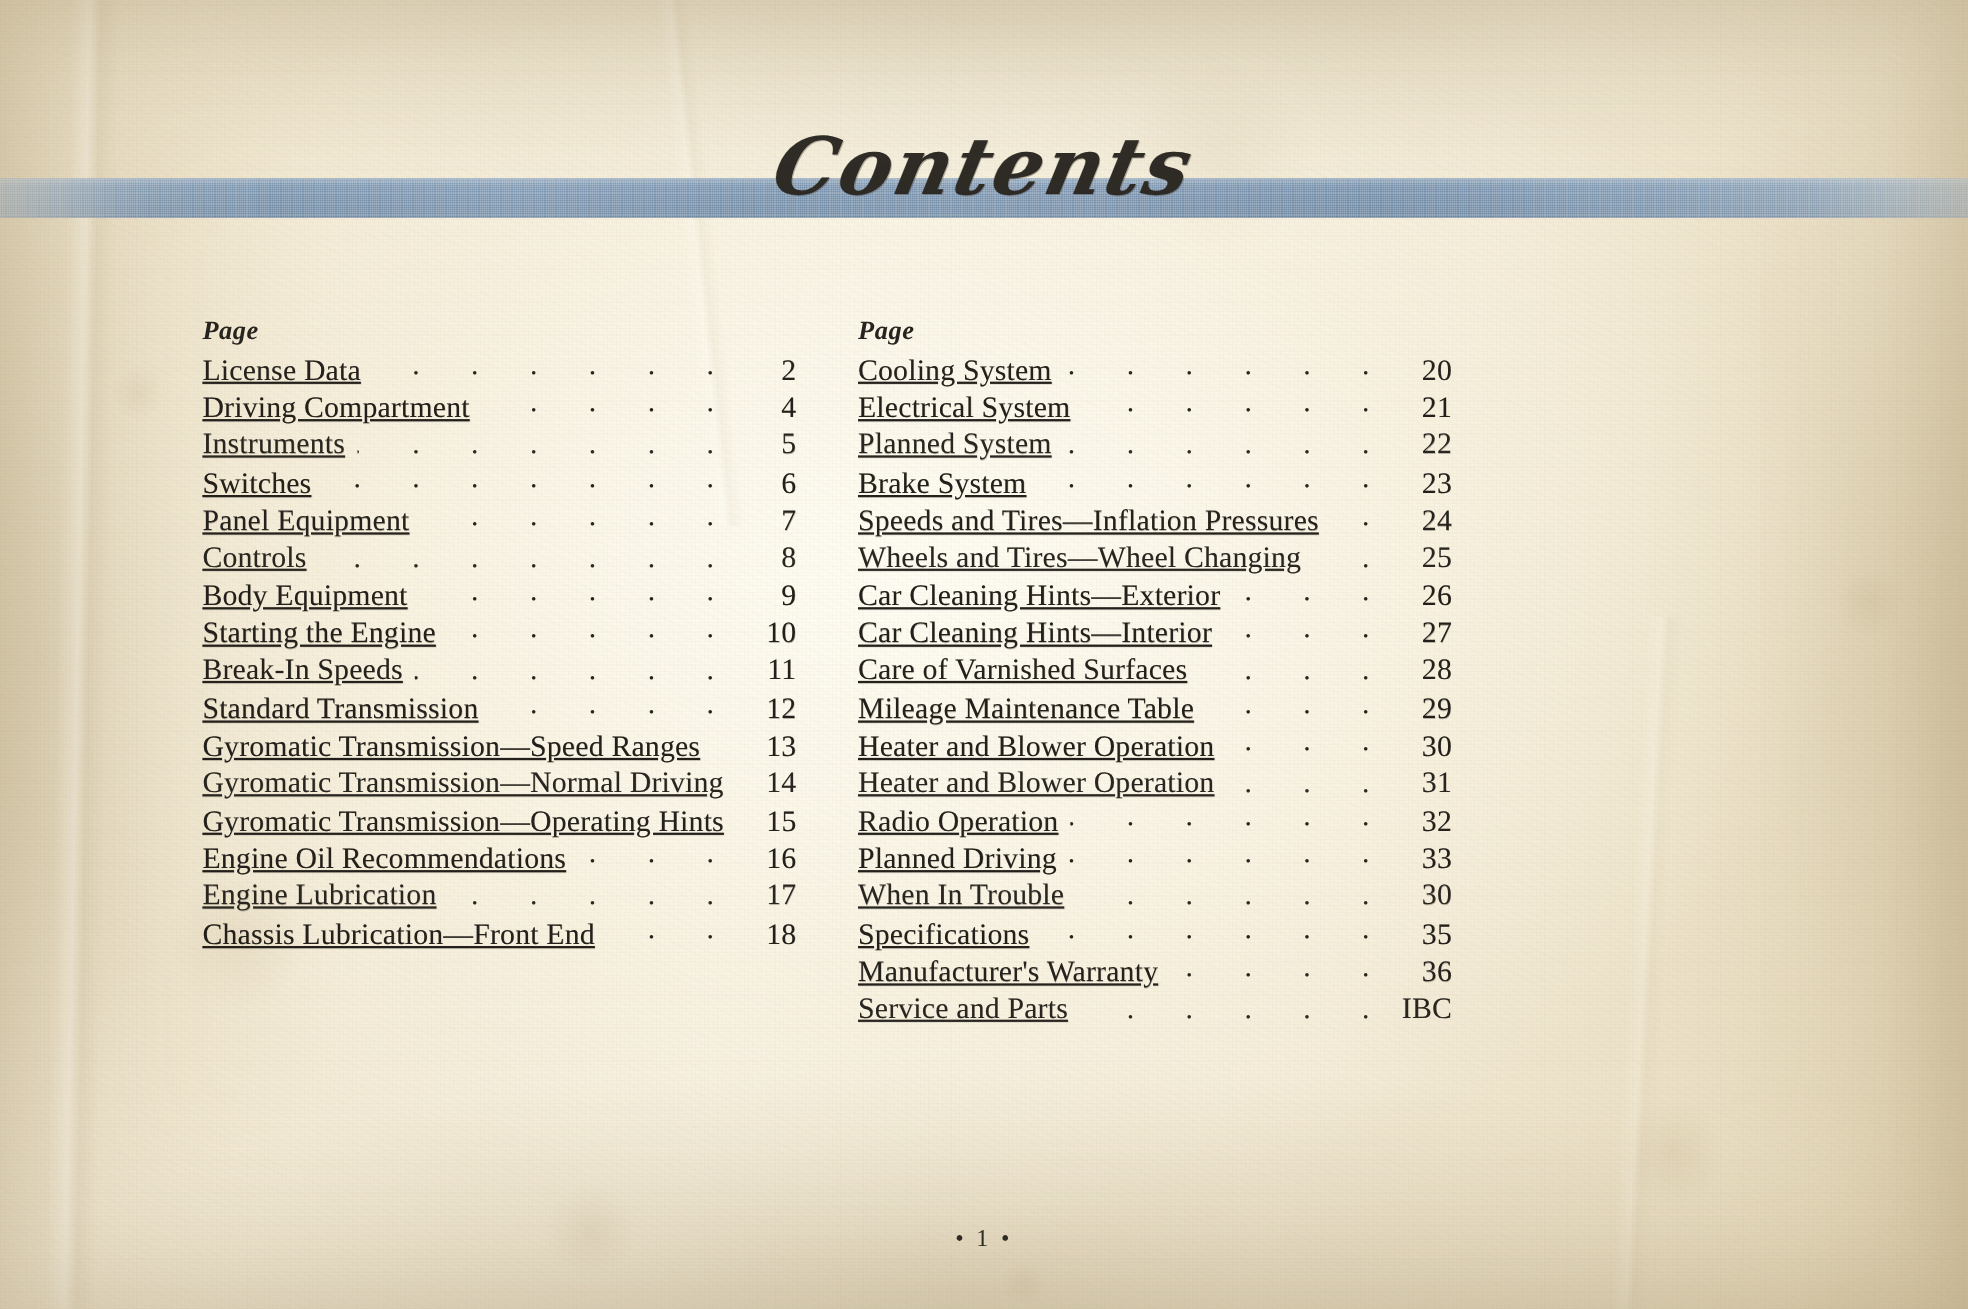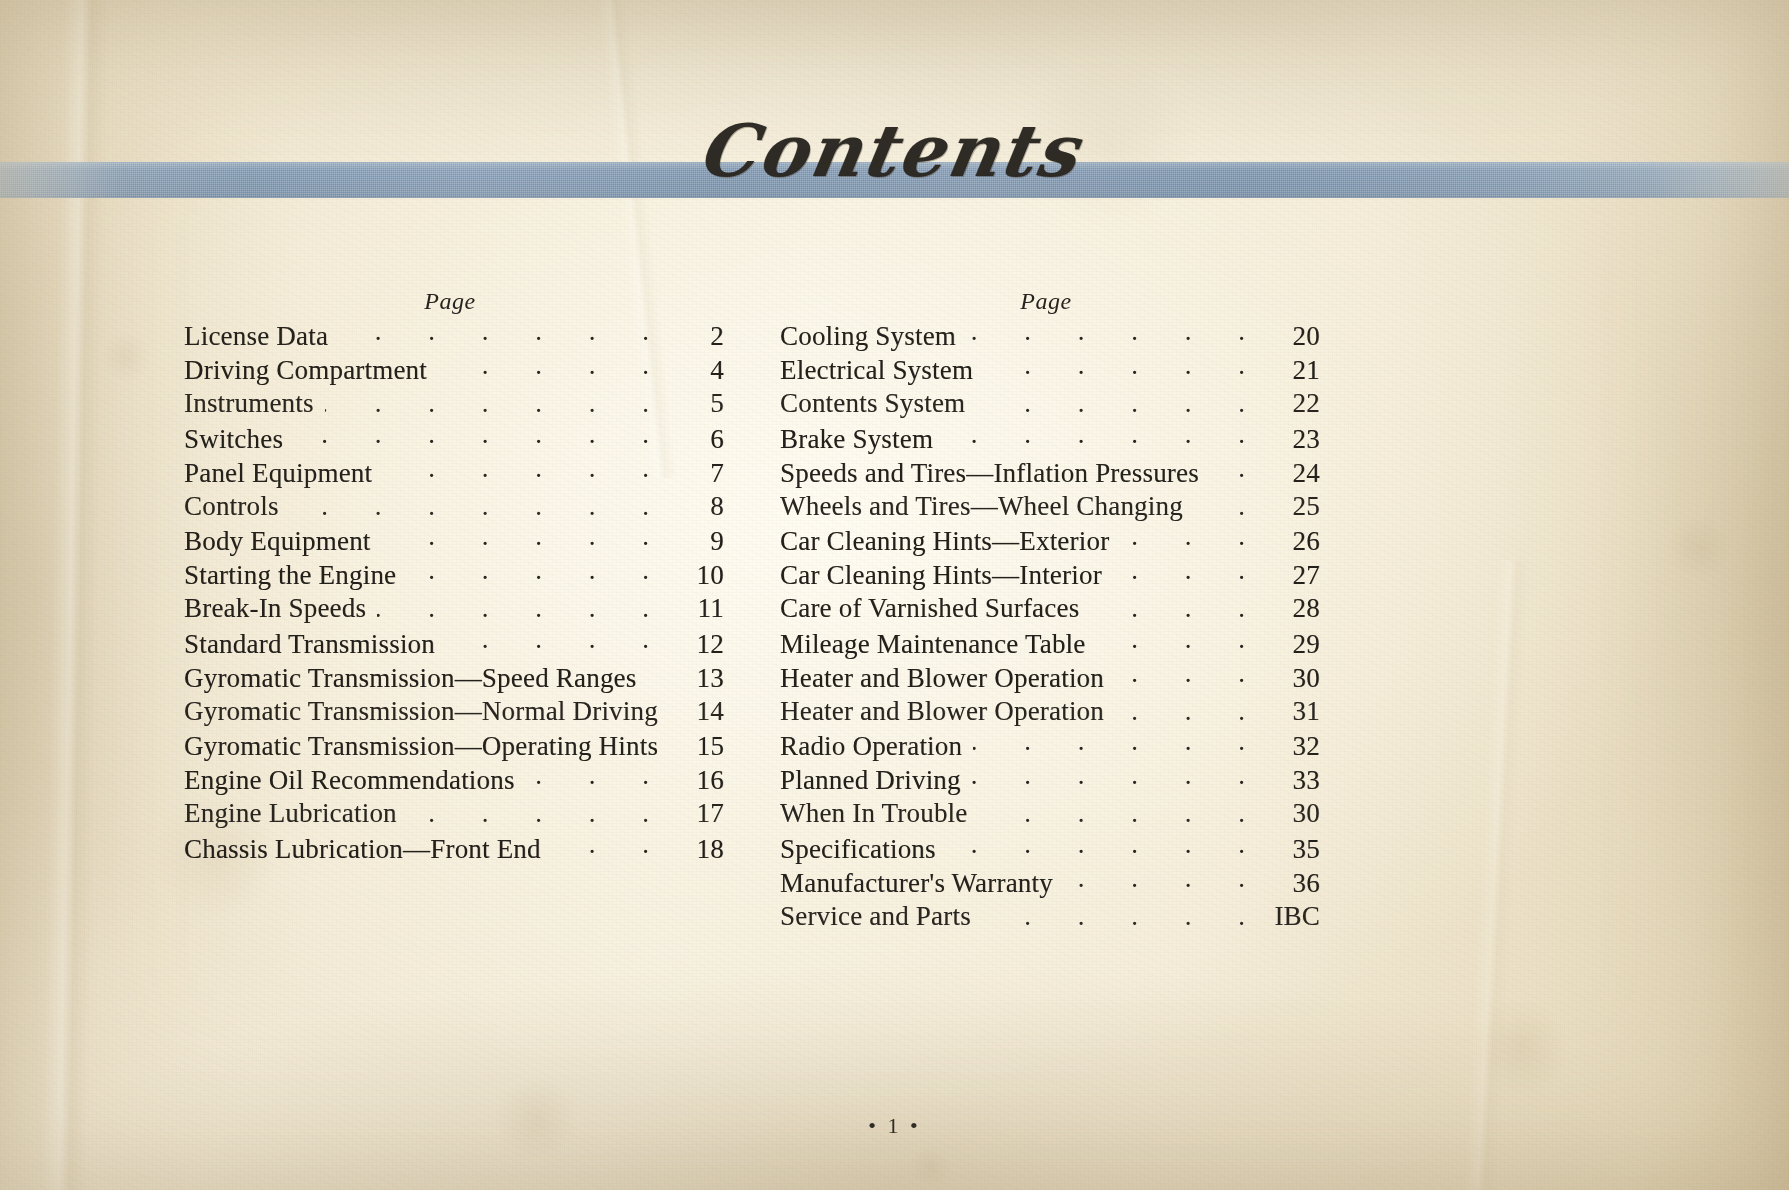--- a/index.html
+++ b/index.html
@@ -129,42 +129,43 @@
   }
   .col {
     position: relative;
   }
   #col-left  { margin-left: 184px; width: 540px; }
   #col-right { margin-left: 56px;  width: 540px; }
 
   .page-head {
     font-family: "Liberation Serif", serif;
     font-style: italic;
-    font-weight: 400;
+    font-weight: 700;
     font-size: 24px;
     color: #27241f;
-    text-align: center;
+    text-align: left;
     height: 34px;
     line-height: 34px;
     padding-right: 8px;
     letter-spacing: 0.5px;
   }
 
   .toc-row {
     display: flex;
     align-items: baseline;
     height: 34.2px;
     white-space: nowrap;
     color: #23201b;
     font-size: 27px;
     letter-spacing: 0.2px;
   }
   .toc-title {
     flex: 0 0 auto;
     text-shadow: 0.35px 0.35px 0 rgba(40,34,26,0.30);
+    text-decoration: underline;
   }
   .leader {
     flex: 1 1 auto;
     position: relative;
     height: 1em;
     overflow: hidden;
     margin: 0 9px 0 11px;
   }
   .leader::before {
     content: ". . . . . . . . . . . . . . . . . . . . . . . . . . . . . . . . . . . .";
@@ -319,21 +320,21 @@
             <span class="toc-title">Cooling System</span>
             <span class="leader"></span>
             <span class="toc-page">20</span>
           </div>
           <div class="toc-row">
             <span class="toc-title">Electrical System</span>
             <span class="leader"></span>
             <span class="toc-page">21</span>
           </div>
           <div class="toc-row">
-            <span class="toc-title">Contents System</span>
+            <span class="toc-title">Planned System</span>
             <span class="leader"></span>
             <span class="toc-page">22</span>
           </div>
           <div class="toc-row">
             <span class="toc-title">Brake System</span>
             <span class="leader"></span>
             <span class="toc-page">23</span>
           </div>
           <div class="toc-row">
             <span class="toc-title">Speeds and Tires—Inflation Pressures</span>

